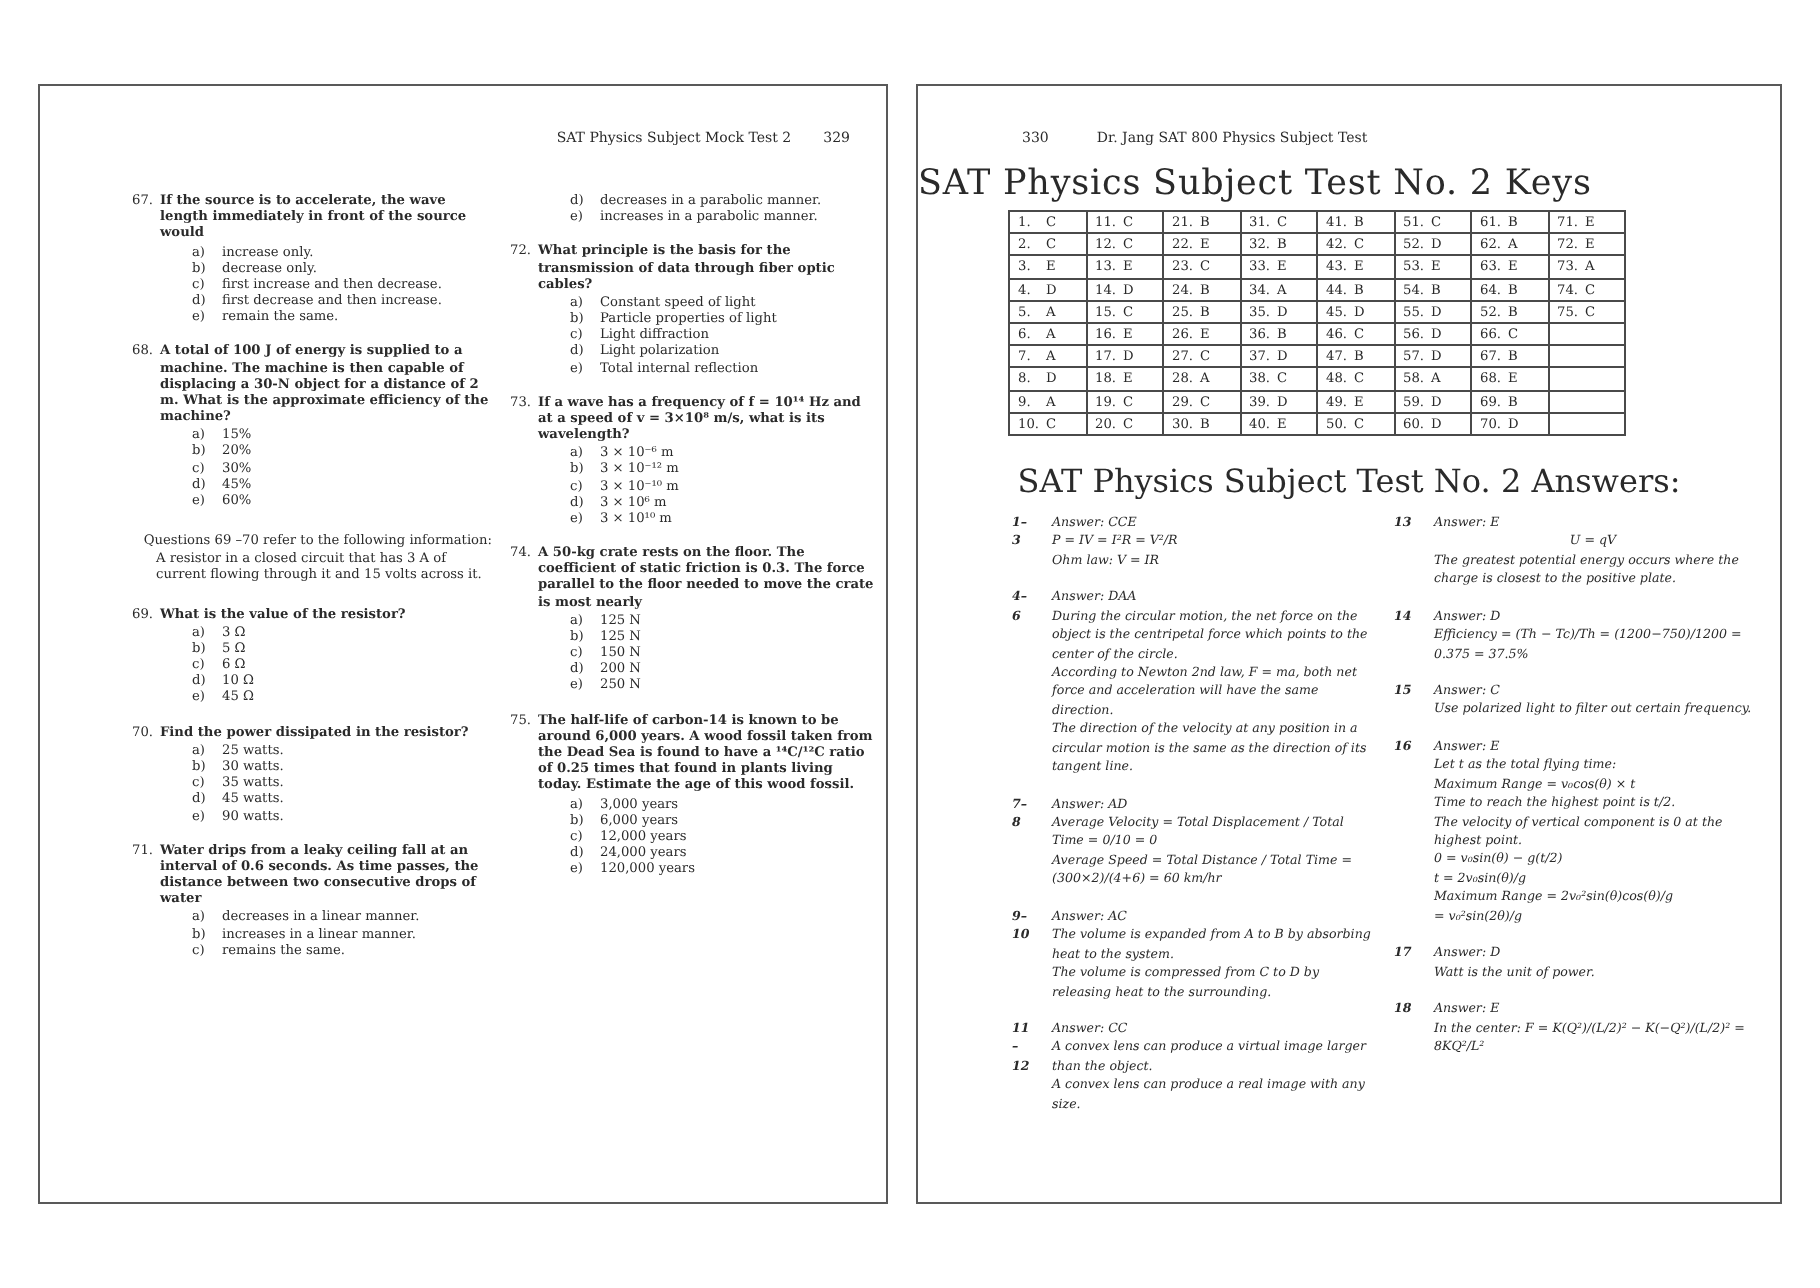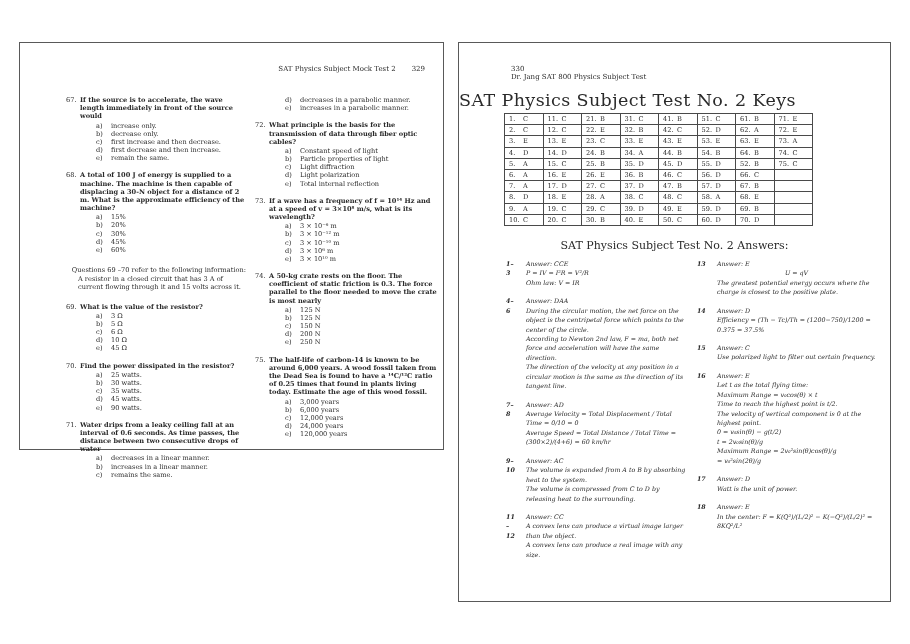--- a/index.html
+++ b/index.html
@@ -1,20 +1,20 @@
 <!DOCTYPE html>
 <html><head>
 <meta charset="utf-8">
 <style>
   * { margin:0; padding:0; box-sizing:border-box; }
   html,body { width:910px; height:644px; background:#ffffff; overflow:hidden; }
   body { font-family:"DejaVu Serif", "Liberation Serif", serif; color:#2a2a2a; position:relative; }
 
   .page { position:absolute; top:42px; background:#fff; border:1px solid #595959; }
-  .page-left  { left:19px;  width:425px; height:408px; }
+  .page-left  { left:19px;  width:425px; height:560px; }
   .page-right { left:458px; width:433px; height:560px; }
 
   
   .lp-header { margin:22px 18px 0 0; display:flex; justify-content:flex-end; gap:16px;
                font-size:7px; }
   .q-columns { display:flex; margin:23px 6px 0 46px; gap:9px; }
   .q-col { font-size:6.6px; line-height:1.24; }
   .q-col-1 { width:181px; }
   .q-col-2 { width:183px; }
   .question { margin-bottom:9px; }
@@ -22,27 +22,27 @@
   .q-num  { width:14px; flex:none; }
   .q-stem { flex:1;font-weight:bold; }
   .opt { display:flex; padding-left:30px; }
   .opt-label { width:15px; flex:none; }
   .opt-text  { flex:1; }
   .info-block { margin:12px 0 11px 0; }
   .info-intro { margin-bottom:1px;text-align:right; }
   .info-body  { padding-left:12px; padding-right:4px; }
 
   
-  .rp-header { margin:22px 0 0 52px; display:flex; font-size:7px;flex-direction:column; }
+  .rp-header { margin:22px 0 0 52px; display:flex; gap:24px; font-size:7px; }
   .keys-title { text-align:left; margin-top:9px; font-size:17.5px; letter-spacing:.4px; }
   .key-table { margin:3px 0 0 45px; border-collapse:collapse; table-layout:fixed; width:309px; }
   .key-table td { border:1px solid #4a4a4a; height:11.2px; font-size:6.6px;
                   padding:0 0 0 4px; vertical-align:middle; white-space:nowrap; }
   .key-num { display:inline-block; width:14px; }
-  .answers-title { text-align:center; margin-top:13px; font-size:11px; }
+  .answers-title { text-align:center; margin-top:13px; font-size:16px; }
   .ans-columns { display:flex; margin:7px 14px 0 47px; gap:8px; }
   .ans-col { font-style:italic; font-size:6.3px; line-height:1.5; }
   .ans-col-1 { width:184px; }
   .ans-col-2 { width:180px; }
   .ans-item { display:flex; margin-bottom:9px; }
   .ans-label { width:20px; flex:none; font-weight:bold; white-space:pre-line; }
   .ans-body { flex:1; }
   .ans-line.center { text-align:center; }
 </style>
 </head>

